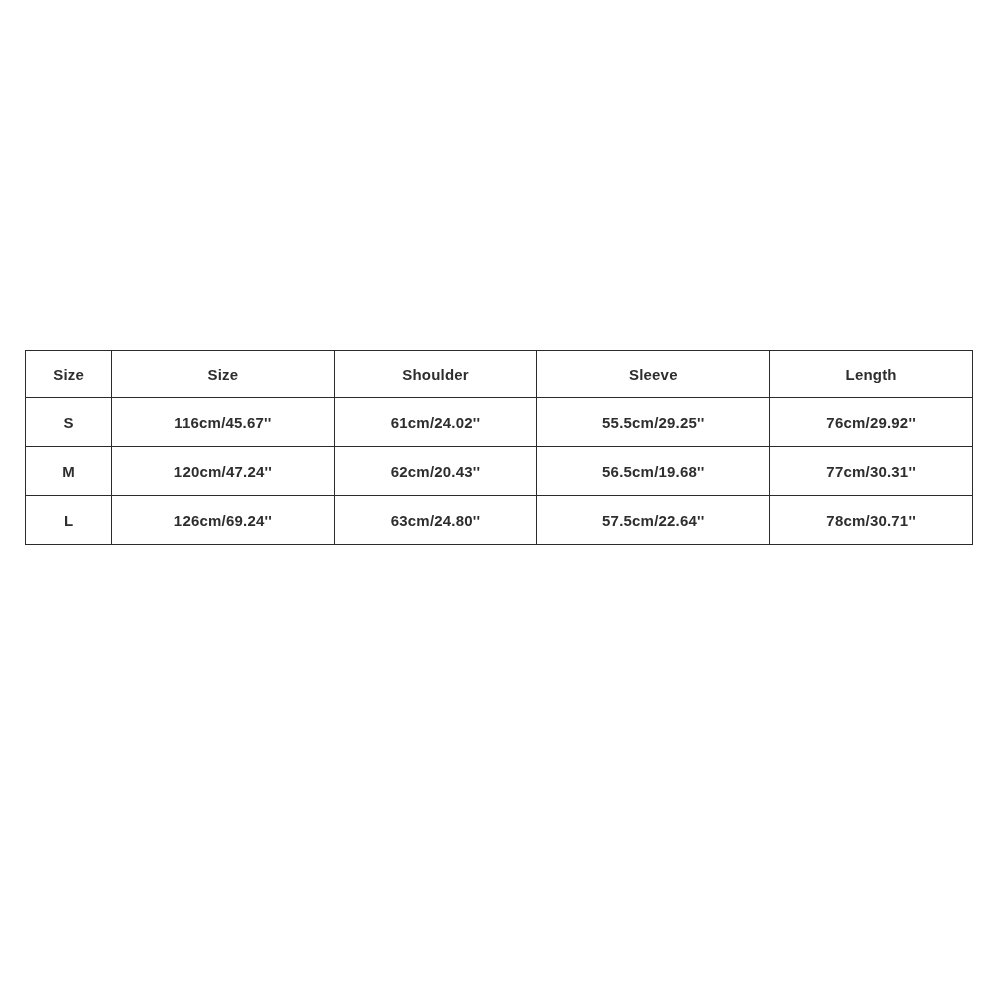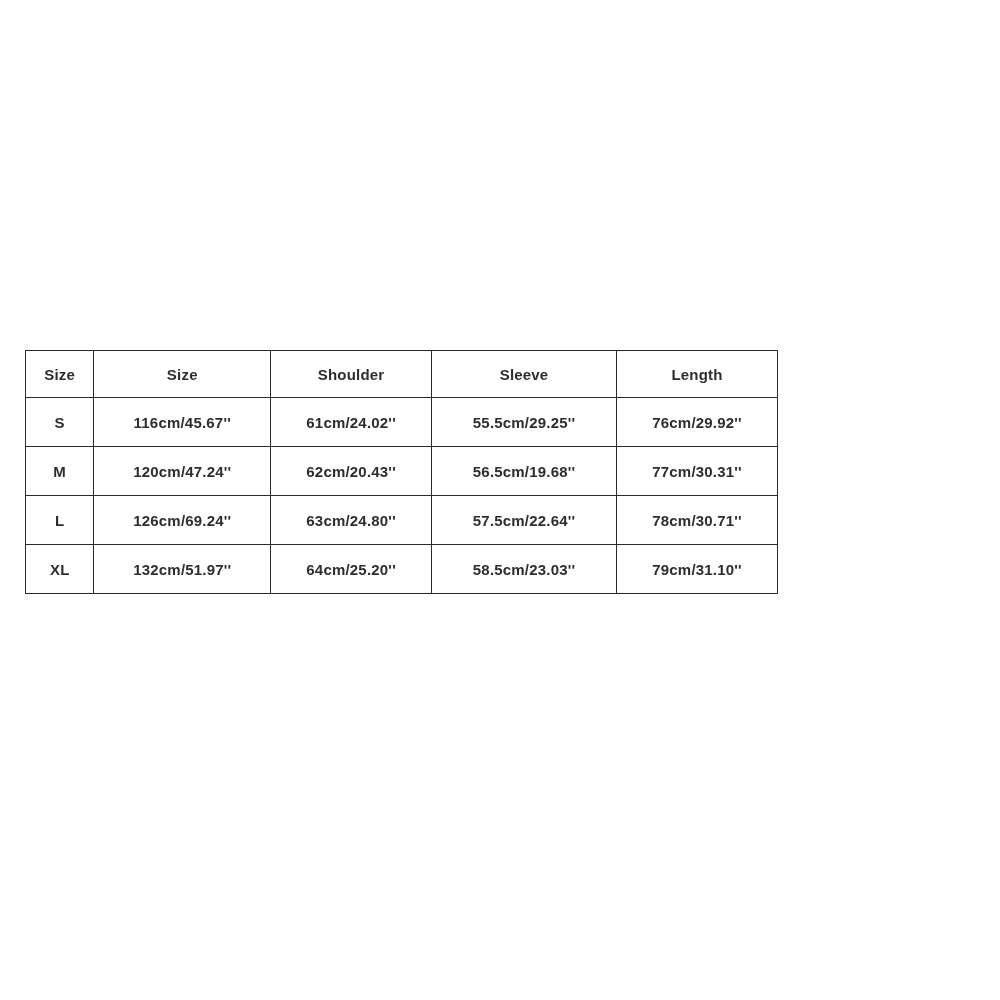--- a/index.html
+++ b/index.html
@@ -7,21 +7,21 @@
     padding: 0;
     width: 1000px;
     height: 1000px;
     background: #ffffff;
     font-family: "Liberation Sans", sans-serif;
   }
   .size-chart-wrap {
     position: absolute;
     left: 25px;
     top: 350px;
-    width: 753px;
+    width: 948px;
   }
   table.size-chart {
     width: 100%;
     border-collapse: collapse;
     table-layout: fixed;
   }
   table.size-chart th,
   table.size-chart td {
     border: 1.5px solid #2b2b2b;
     text-align: center;
@@ -76,22 +76,15 @@
         <td>56.5cm/19.68''</td>
         <td>77cm/30.31''</td>
       </tr>
       <tr>
         <td>L</td>
         <td>126cm/69.24''</td>
         <td>63cm/24.80''</td>
         <td>57.5cm/22.64''</td>
         <td>78cm/30.71''</td>
       </tr>
-      <tr>
-        <td>XL</td>
-        <td>132cm/51.97''</td>
-        <td>64cm/25.20''</td>
-        <td>58.5cm/23.03''</td>
-        <td>79cm/31.10''</td>
-      </tr>
     </tbody>
   </table>
 </div>
 
 </body></html>

